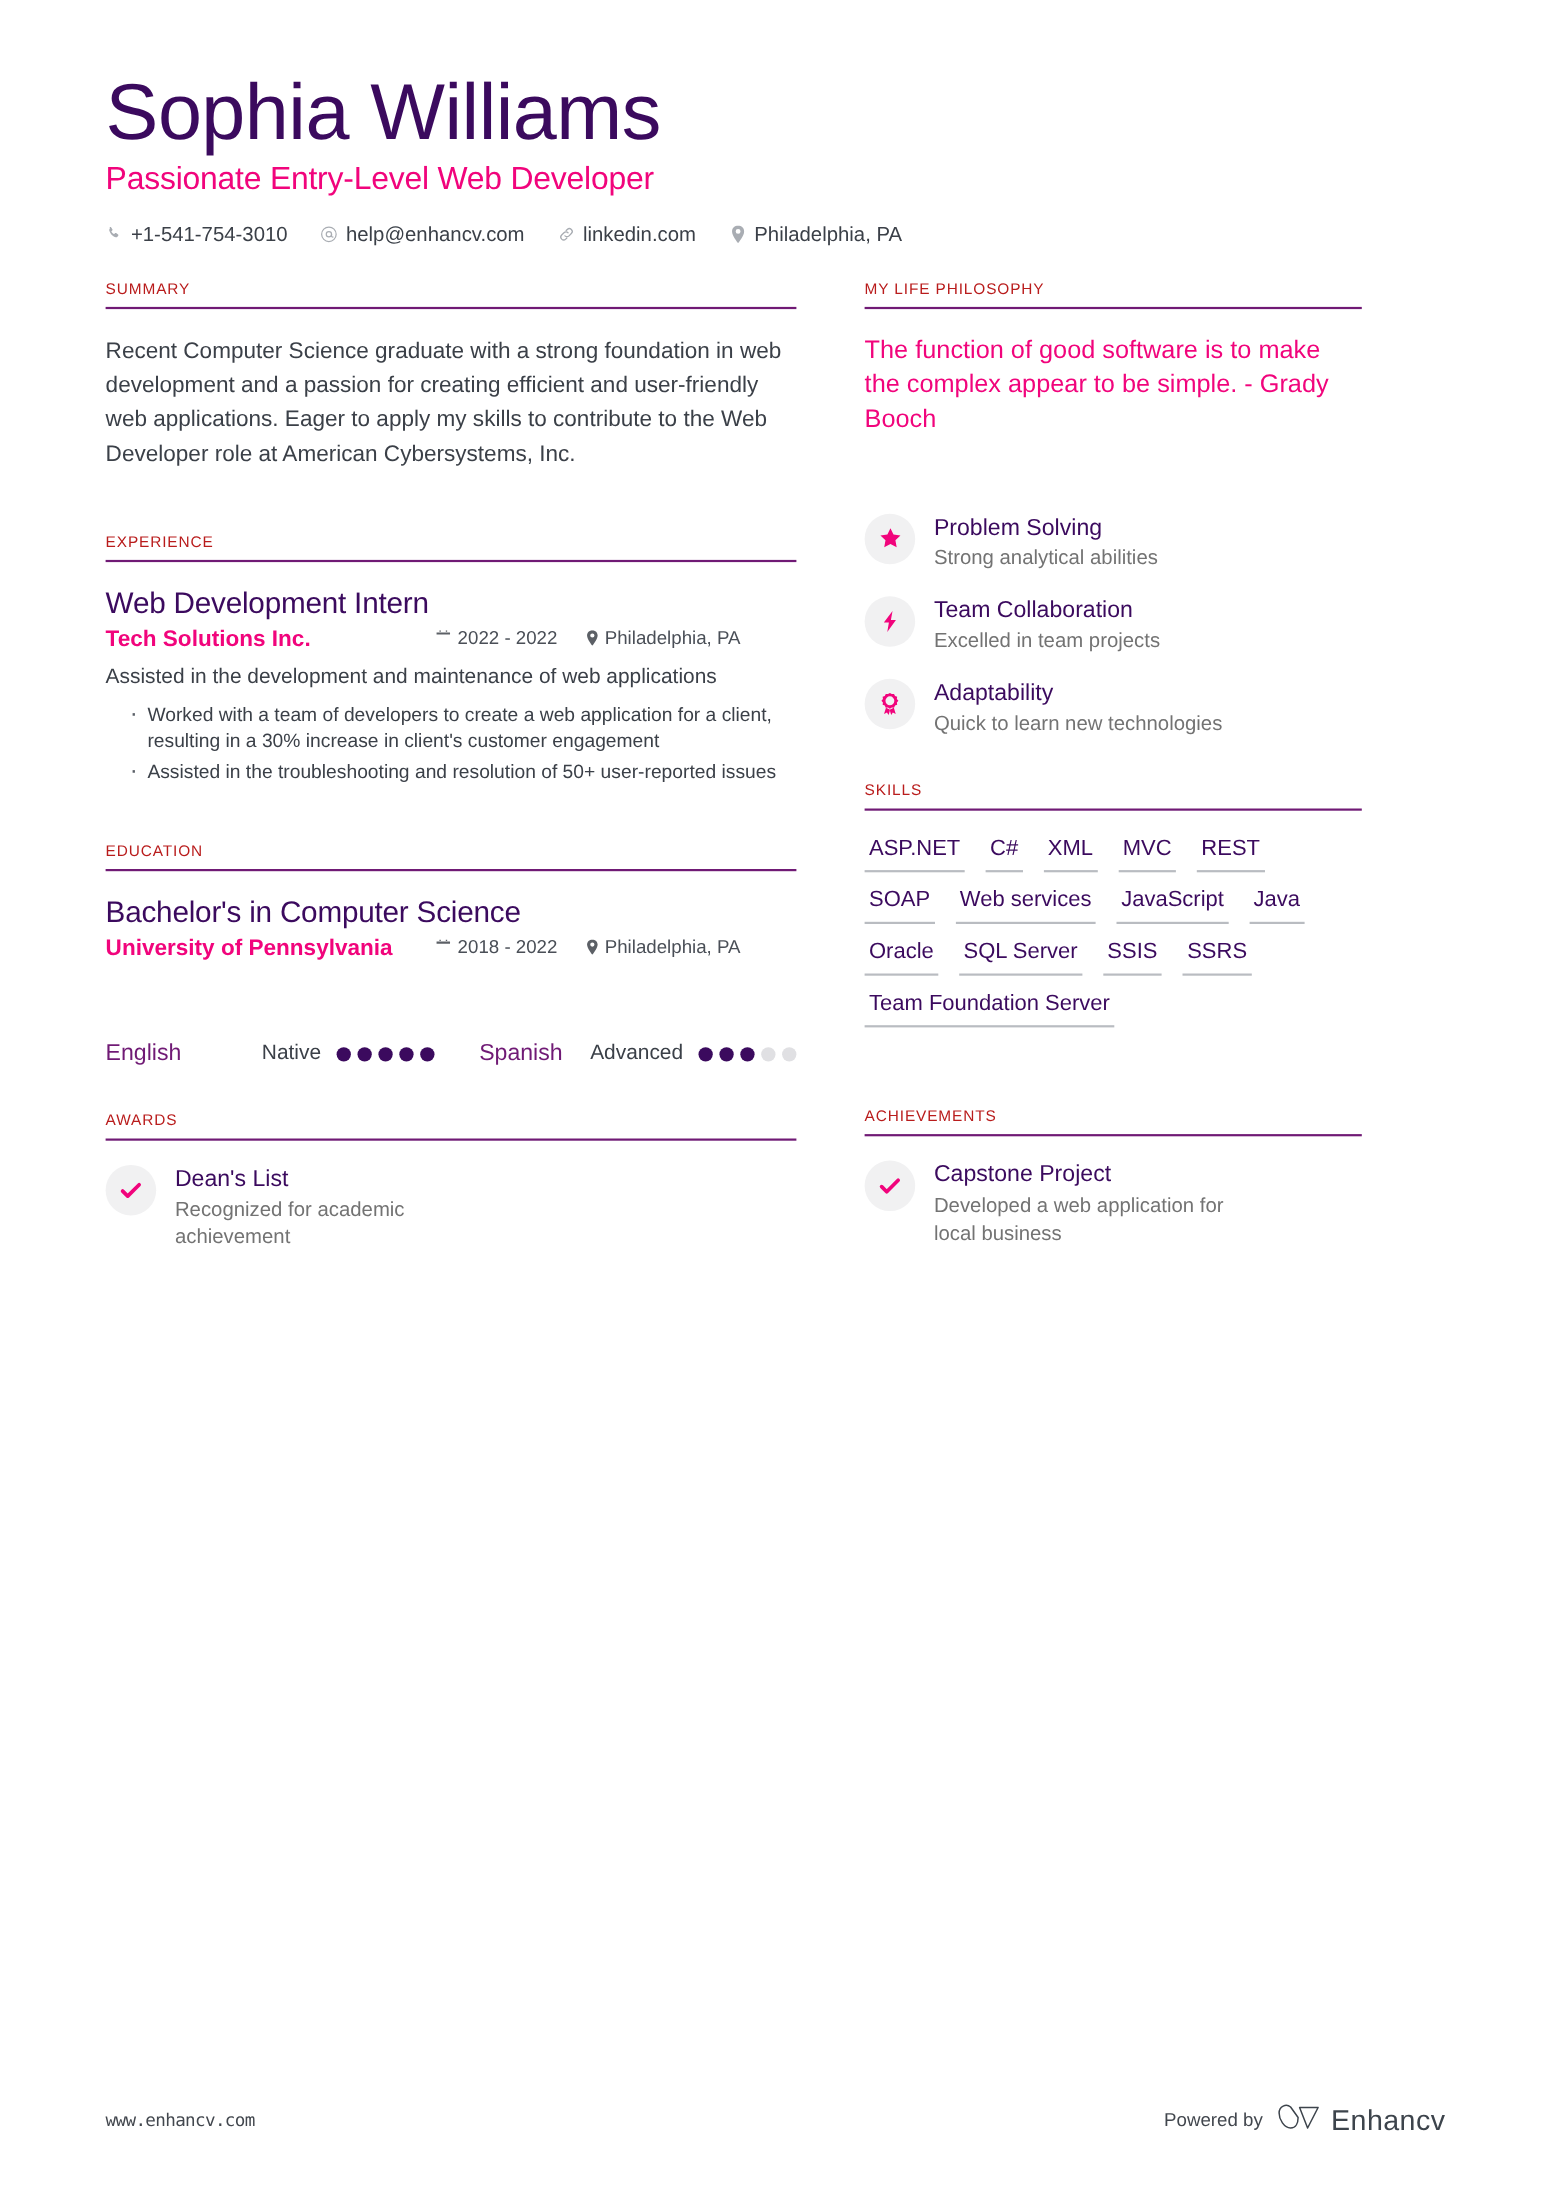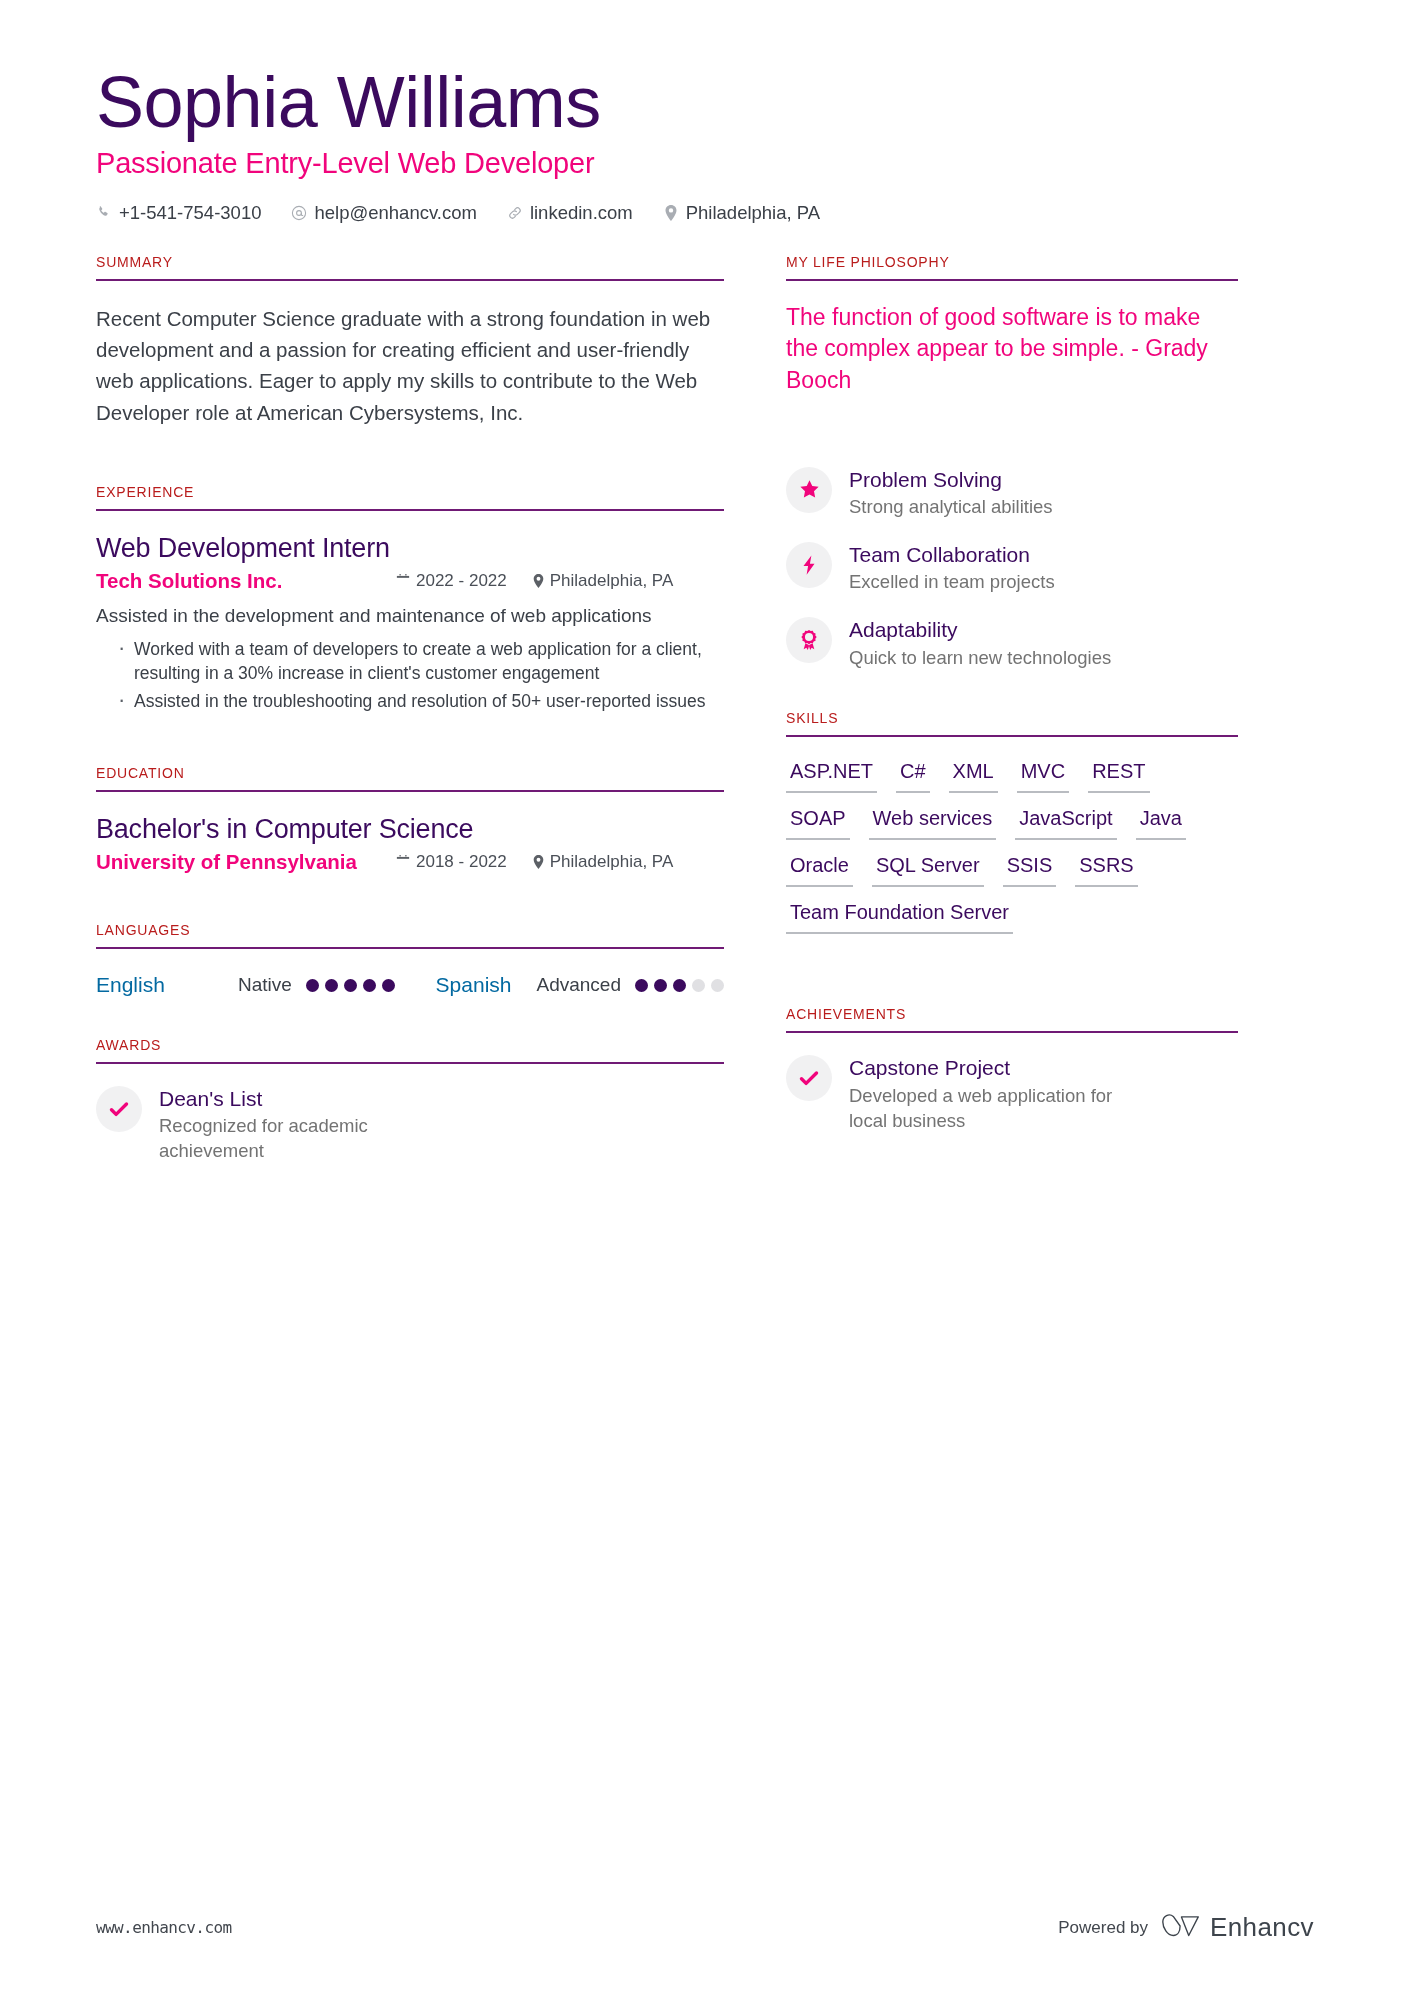--- a/index.html
+++ b/index.html
@@ -153,21 +153,21 @@
 
   
   .lang-row {
     display: flex;
     align-items: center;
     margin-top: 24px;
   }
   .lang-block { display: flex; align-items: center; }
   .lang-name {
     font-size: 21px;
-    color: #0369a1;
+    color: #701a75;
     width: 142px;
   }
   .lang-level {
     font-size: 19px;
     color: #3b4048;
     margin-right: 14px;
   }
   .dots { display: flex; gap: 6px; align-items: center; }
   .dot {
     width: 13px; height: 13px; border-radius: 50%;
@@ -397,21 +397,20 @@
               </span>
               <span>Philadelphia, PA</span>
             </div>
           </div>
         </div>
       </div>
 
       <div class="gap-48"></div>
 
       <div class="sec">
-        <div class="sec-title">LANGUAGES</div>
 
         <div class="lang-row">
           <div class="lang-block">
             <span class="lang-name">English</span>
             <span class="lang-level">Native</span>
             <span class="dots">
               <span class="dot"></span>
               <span class="dot"></span>
               <span class="dot"></span>
               <span class="dot"></span>

